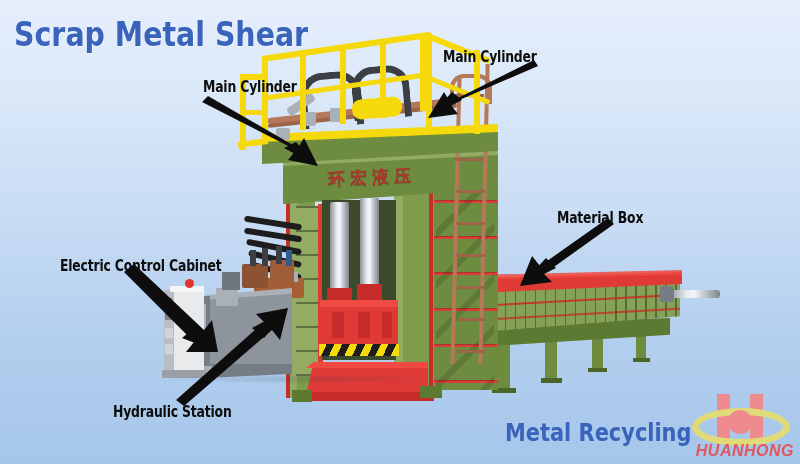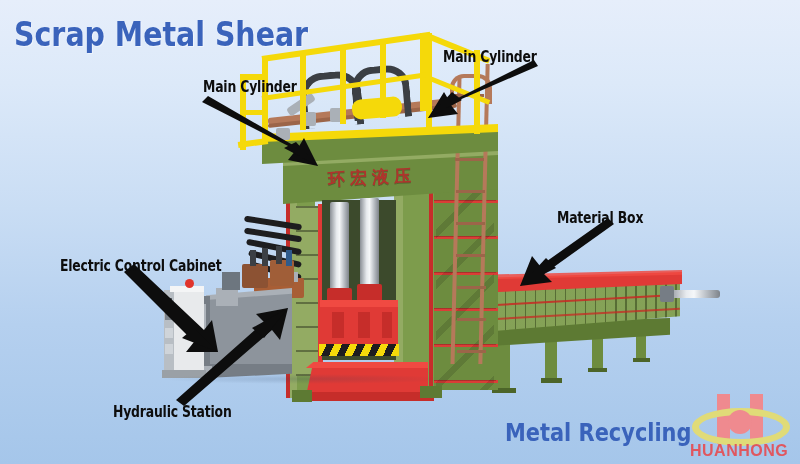--- a/index.html
+++ b/index.html
@@ -40,23 +40,23 @@
   #logo .ring{
     position:absolute;left:2px;top:14px;width:98px;height:38px;
     border:7px solid #e0db78;border-radius:50%;box-sizing:border-box;
   }
   #logo .hbar{position:absolute;background:#ef8a8f;}
   #logo .hl{left:27px;top:0px;width:13px;height:50px;}
   #logo .hr{left:60px;top:0px;width:13px;height:50px;}
   #logo .hm{left:27px;top:20px;width:46px;height:9px;}
   #logo .dot{position:absolute;left:38px;top:16px;width:24px;height:24px;border-radius:50%;background:#ef8a8f;}
   #logo .wordmark{
-    position:absolute;left:0;top:48px;width:104px;text-align:left;
+    position:absolute;left:0;top:48px;width:104px;text-align:right;
     font-family:"Liberation Sans Narrow","Liberation Sans",sans-serif;
-    font-weight:bold;font-size:16px;color:#e0575f;letter-spacing:.5px;
+    font-weight:bold;font-size:16px;color:#e0575f;letter-spacing:.5px;font-style:italic;
   }
 
   
   .arrow{position:absolute;overflow:visible;}
 
   
   #machine{position:absolute;left:0;top:0;width:800px;height:464px;}
   .pc{position:absolute;}
 
   

